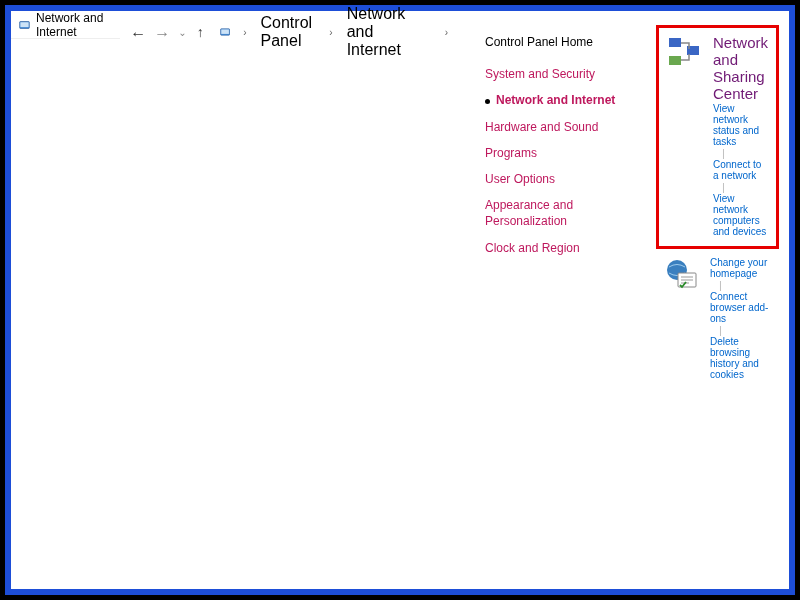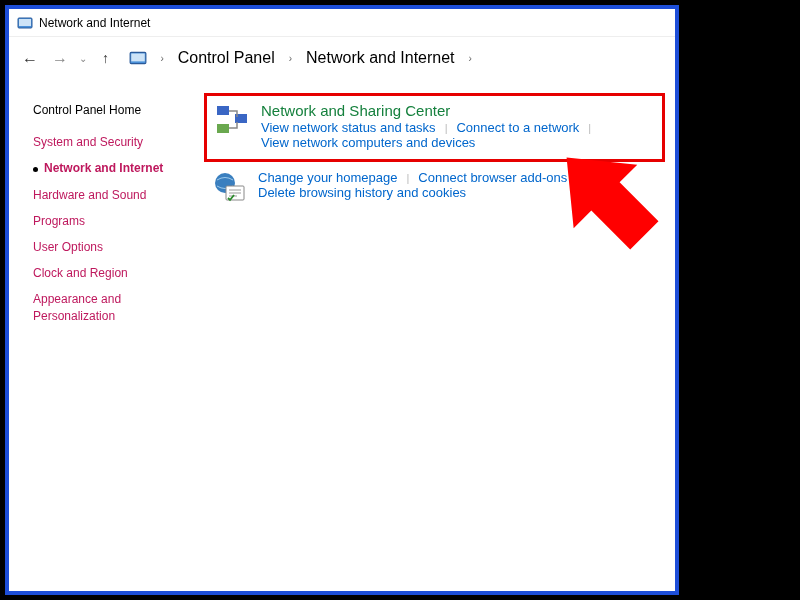--- a/index.html
+++ b/index.html
@@ -1,17 +1,17 @@
 <!DOCTYPE html>
 <html><head>
   <meta charset="utf-8">
   <style>
     * { margin: 0; padding: 0; box-sizing: border-box; font-family: "Segoe UI", Tahoma, sans-serif; }
     body { background: #000; width: 800px; height: 600px; overflow: hidden; }
-    .window { background: #fff; margin: 5px; width: 674px; height: 590px; display: flex; flex-direction: column; border: 4px solid #1d4ed8; }
+    .window { background: #fff; margin: 5px; width: 790px; height: 590px; display: flex; border: 6px solid #1d4ed8; }
     .titlebar { background: #fff; display: flex; align-items: center; padding: 4px 8px; height: 28px; border-bottom: 1px solid #eee; }
     .titlebar .win-icon { width: 16px; height: 16px; margin-right: 6px; }
     .titlebar .title { font-size: 12px; color: #000; }
     .addressbar { display: flex; align-items: center; padding: 6px 10px; height: 42px; gap: 8px; }
     .nav-arrow { font-size: 16px; color: #888; width: 22px; text-align: center; user-select: none; }
     .nav-arrow.enabled { color: #333; }
     .drop { font-size: 10px; color: #888; }
     .up-arrow { font-size: 14px; color: #333; width: 20px; text-align: center; }
     .loc-icon { width: 18px; height: 18px; margin-left: 6px; margin-right: 2px; }
     .crumb { font-size: 16px; color: #000; padding: 0 3px; }
@@ -20,23 +20,23 @@
     .sidebar { width: 195px; padding: 18px 0 13px 24px; }
     .sidebar .item { font-size: 12px; color: #be185d; padding: 5px 0; cursor: pointer; line-height: 1.35; }
     .sidebar .item.home { color: #000; margin-bottom: 6px; }
     .sidebar .item.selected { font-weight: 700; }
     .sidebar .bullet { display: inline-block; width: 5px; height: 5px; background: #000; border-radius: 50%; margin-right: 6px; vertical-align: middle; }
     .main { flex: 1; padding: 14px 10px 10px 0; position: relative; }
     .category { display: flex; padding: 6px 8px 9px 8px; margin-bottom: 2px; }
     .category.highlight { border: 3px solid #e60000; }
     .cat-icon { width: 36px; height: 36px; margin-right: 10px; flex-shrink: 0; }
     .cat-body { flex: 1; }
-    .cat-title { color: #15803d; font-size: 15px; font-weight: 400; margin-bottom: 1px; }
+    .cat-title { color: #701a75; font-size: 15px; font-weight: 400; margin-bottom: 1px; }
     .cat-links { display: flex; flex-wrap: wrap; align-items: center; }
-    .cat-link { color: #0066cc; font-size: 13px; cursor: pointer; }
+    .cat-link { color: #0066cc; font-size: 10px; cursor: pointer; }
     .link-sep { color: #bbb; margin: 0 9px; font-size: 11px; }
     .arrow-annot { position: absolute; left: 340px; top: 56px; pointer-events: none; }
   </style>
 </head>
 <body>
 
 <div class="window">
   <div class="titlebar">
     <svg class="win-icon" viewBox="0 0 16 16">
       <rect x="1" y="3" width="14" height="10" rx="1" fill="#4a90d9" stroke="#2a5a9a"></rect>
@@ -62,22 +62,22 @@
   </div>
 
   <div class="content">
     <div class="sidebar">
       <div class="item home">Control Panel Home</div>
       <div class="item"><span>System and Security</span></div>
       <div class="item selected"><span class="bullet"></span><span>Network and Internet</span></div>
       <div class="item"><span>Hardware and Sound</span></div>
       <div class="item"><span>Programs</span></div>
       <div class="item"><span>User Options</span></div>
+      <div class="item"><span>Appearance and Personalization</span></div>
       <div class="item"><span>Clock and Region</span></div>
-      <div class="item"><span>Appearance and Personalization</span></div>
     </div>
 
     <div class="main">
 
       <div class="category highlight">
         <svg class="cat-icon" viewBox="0 0 36 36">
           <rect x="2" y="4" width="12" height="9" fill="#3a66c4"></rect>
           <rect x="2" y="22" width="12" height="9" fill="#6aa84f"></rect>
           <rect x="20" y="12" width="12" height="9" fill="#3a66c4"></rect>
           <path d="M14 9 h8 v6" stroke="#888" stroke-width="1.5" fill="none"></path>

